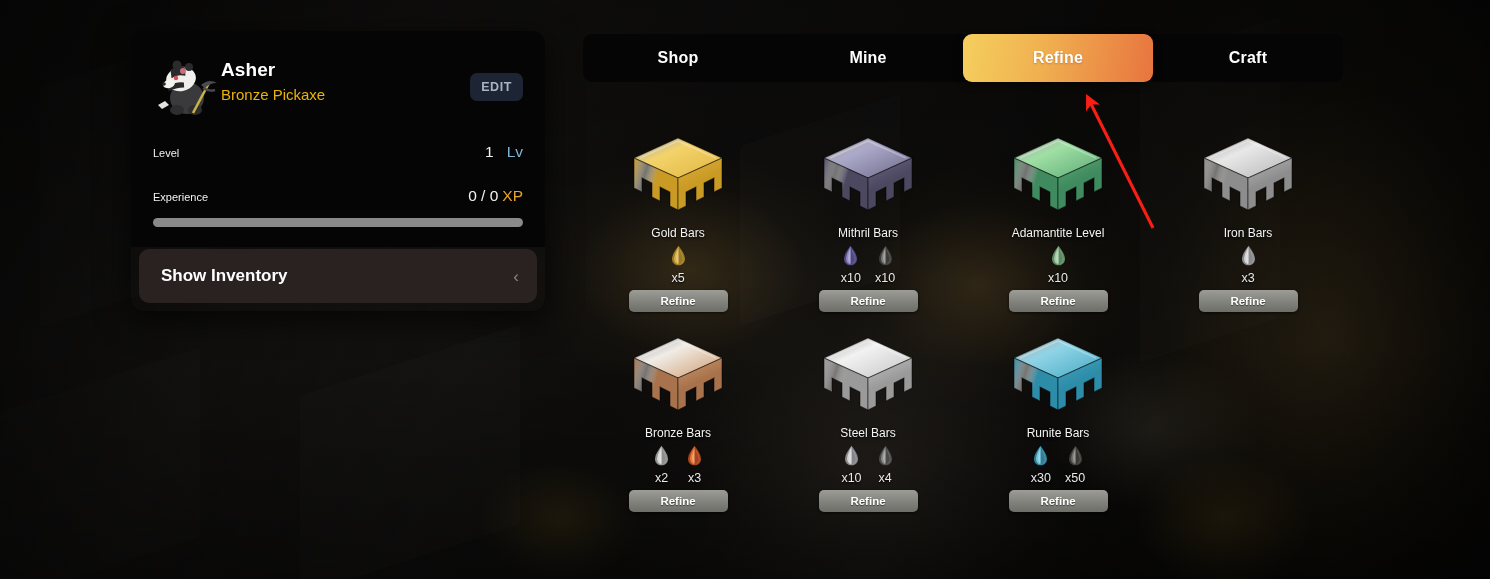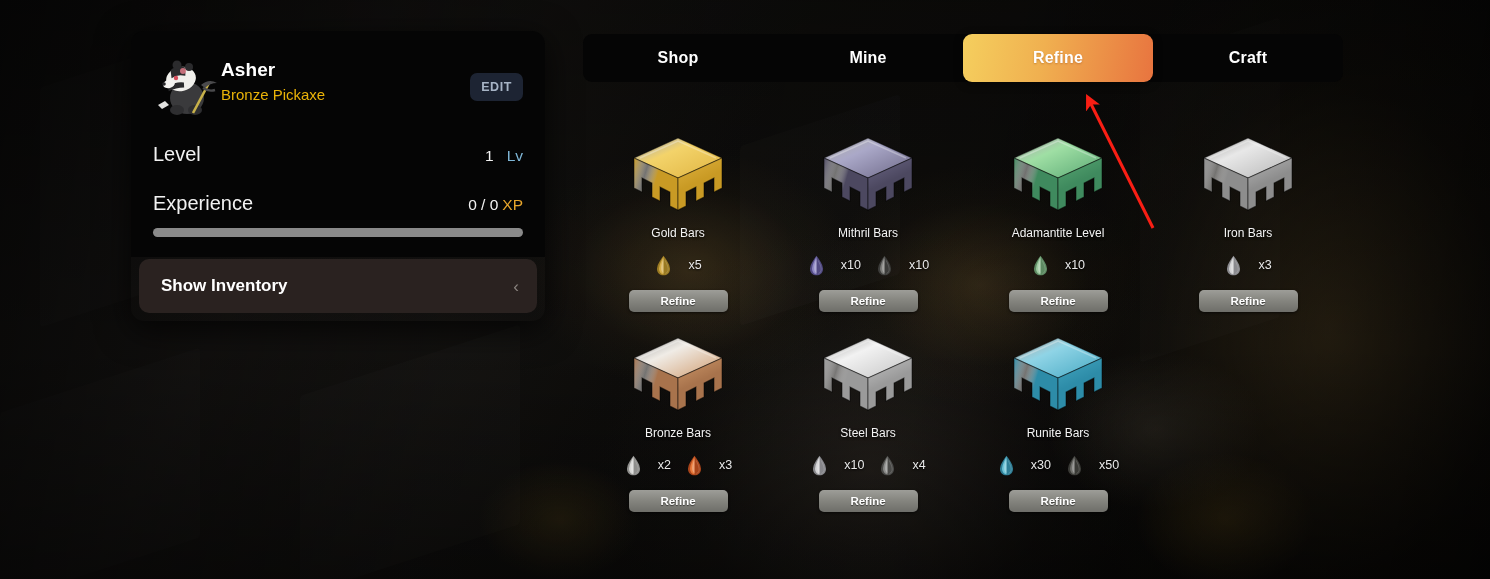--- a/index.html
+++ b/index.html
@@ -115,21 +115,21 @@
     font-family: inherit;
     margin-top: 12px;
   }
 
   .stat-row {
     display: flex;
     justify-content: space-between;
     align-items: baseline;
     margin-top: 26px;
   }
-  .stat-label { font-size: 20px; color: #f2f2f2; }
+  .stat-label { font-size: 11px; color: #f2f2f2; }
   .stat-value { font-size: 15.5px; color: #f2f2f2; }
   .unit-lv { color: #7fb6d6; margin-left: 13px; }
   .unit-xp { color: #e8a62c; margin-left: 4px; text-align: right; }
 
   #xp-bar-track {
     margin-top: 13px;
     height: 9px;
     border-radius: 5px;
     background: #8a8a8a;
     overflow: hidden;
@@ -219,21 +219,22 @@
     display: flex;
     align-items: center;
     justify-content: center;
     gap: 14px;
     margin-top: 14px;
     height: 22px;
   }
   .cost {
     display: flex;
     align-items: center;
-    gap: 15px;
+    gap: 5px;
+    flex-direction: column;
   }
   .cost-qty {
     font-size: 12.5px;
     color: #e9e9e9;
     text-shadow: 0 1px 2px rgba(0,0,0,0.95);
   }
   .refine-btn {
     margin-top: 14px;
     width: 99px;
     height: 22px;

